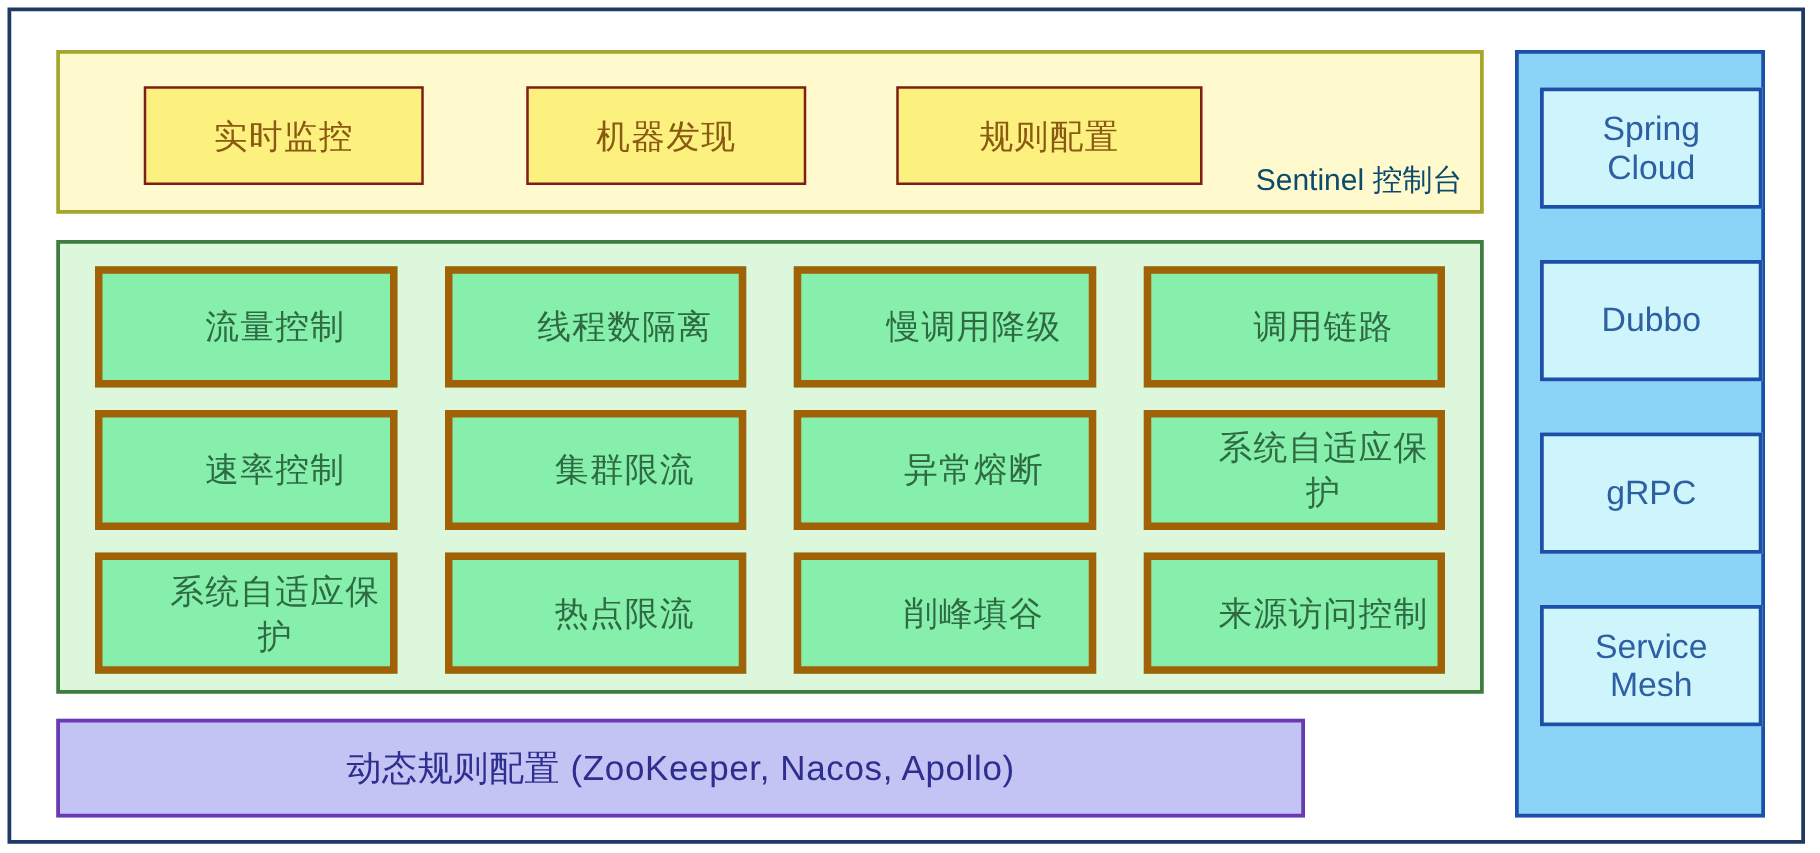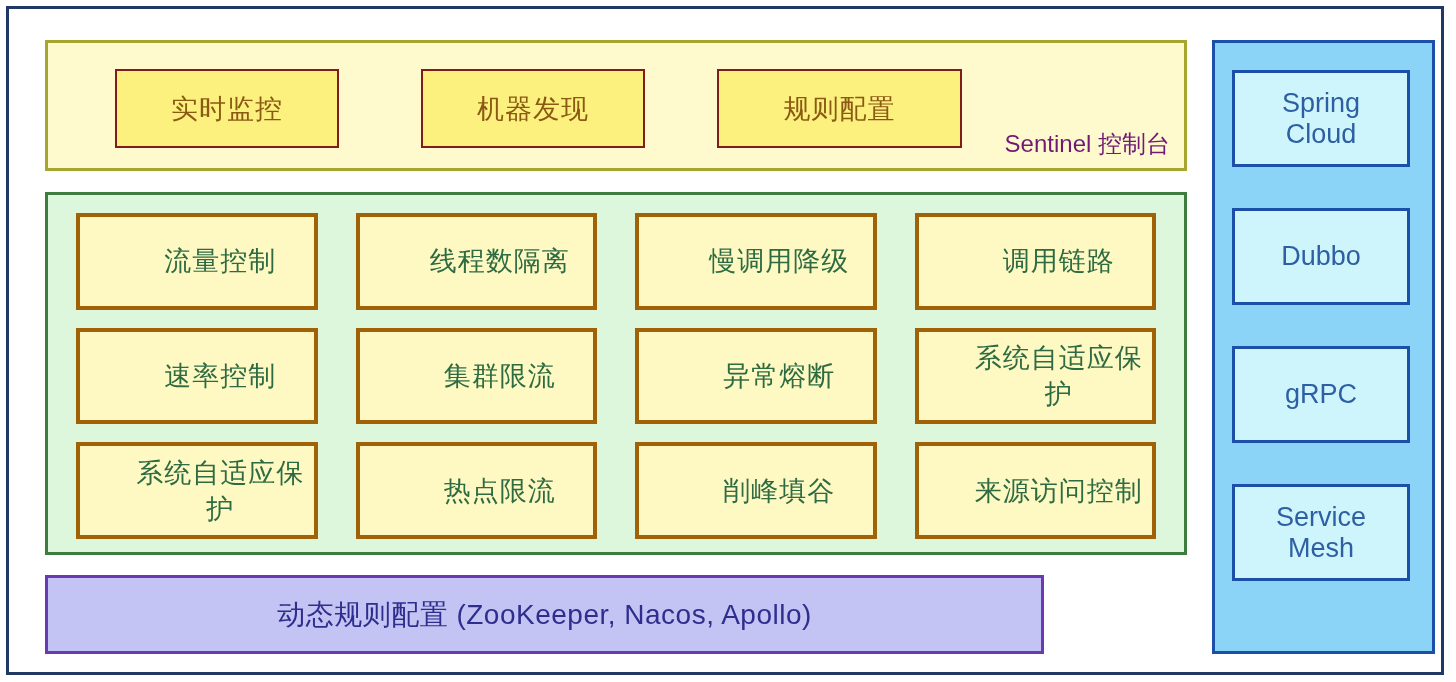--- a/index.html
+++ b/index.html
@@ -66,21 +66,21 @@
     letter-spacing: 1px;
   }
   .console-box.b1 { left: 67px;  width: 224px; }
   .console-box.b2 { left: 373px; width: 224px; }
   .console-box.b3 { left: 669px; width: 245px; }
 
   .console-caption {
     position: absolute;
     right: 14px;
     bottom: 8px;
-    color: #701a75;
+    color: #0c4a6e;
     font-size: 24px;
     white-space: nowrap;
   }
 
   
   .feature-panel {
     position: absolute;
     left: 36px;
     top: 183px;
     width: 1142px;
@@ -95,22 +95,22 @@
     top: 18px;
     width: 1080px;
     height: 326px;
     display: grid;
     grid-template-columns: repeat(4, 1fr);
     grid-template-rows: repeat(3, 1fr);
     column-gap: 38px;
     row-gap: 18px;
   }
   .feature-box {
-    background: #fef9c3;
-    border: 4px solid #a16207;
+    background: #86efac;
+    border: 6px solid #a16207;
     box-sizing: border-box;
     display: flex;
     align-items: center;
     justify-content: center;
     color: #2e6b42;
     font-size: 27px;
     letter-spacing: 1px;
     text-align: center;
     padding-left: 47px;
   }
@@ -131,21 +131,21 @@
     color: #2e2e8f;
     font-size: 28px;
     letter-spacing: 0.5px;
   }
 
   
   .adapters-panel {
     position: absolute;
     left: 1203px;
     top: 31px;
-    width: 223px;
+    width: 200px;
     height: 614px;
     background: #8bd3f7;
     border: 3px solid #1b4fa8;
     box-sizing: border-box;
   }
   .adapters-list {
     position: absolute;
     left: 17px;
     top: 27px;
     width: 178px;

